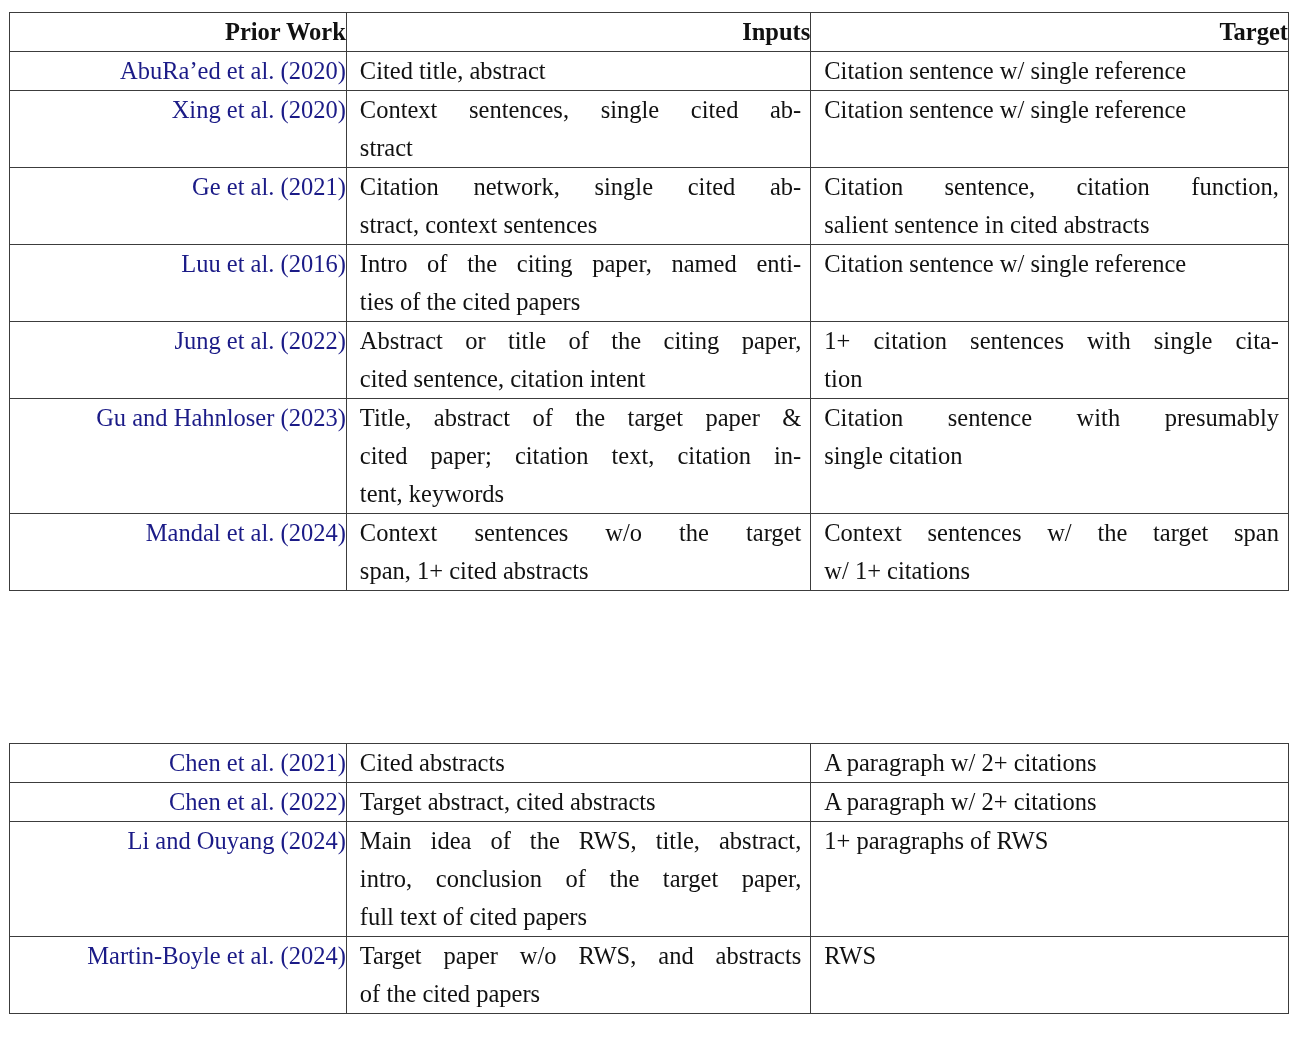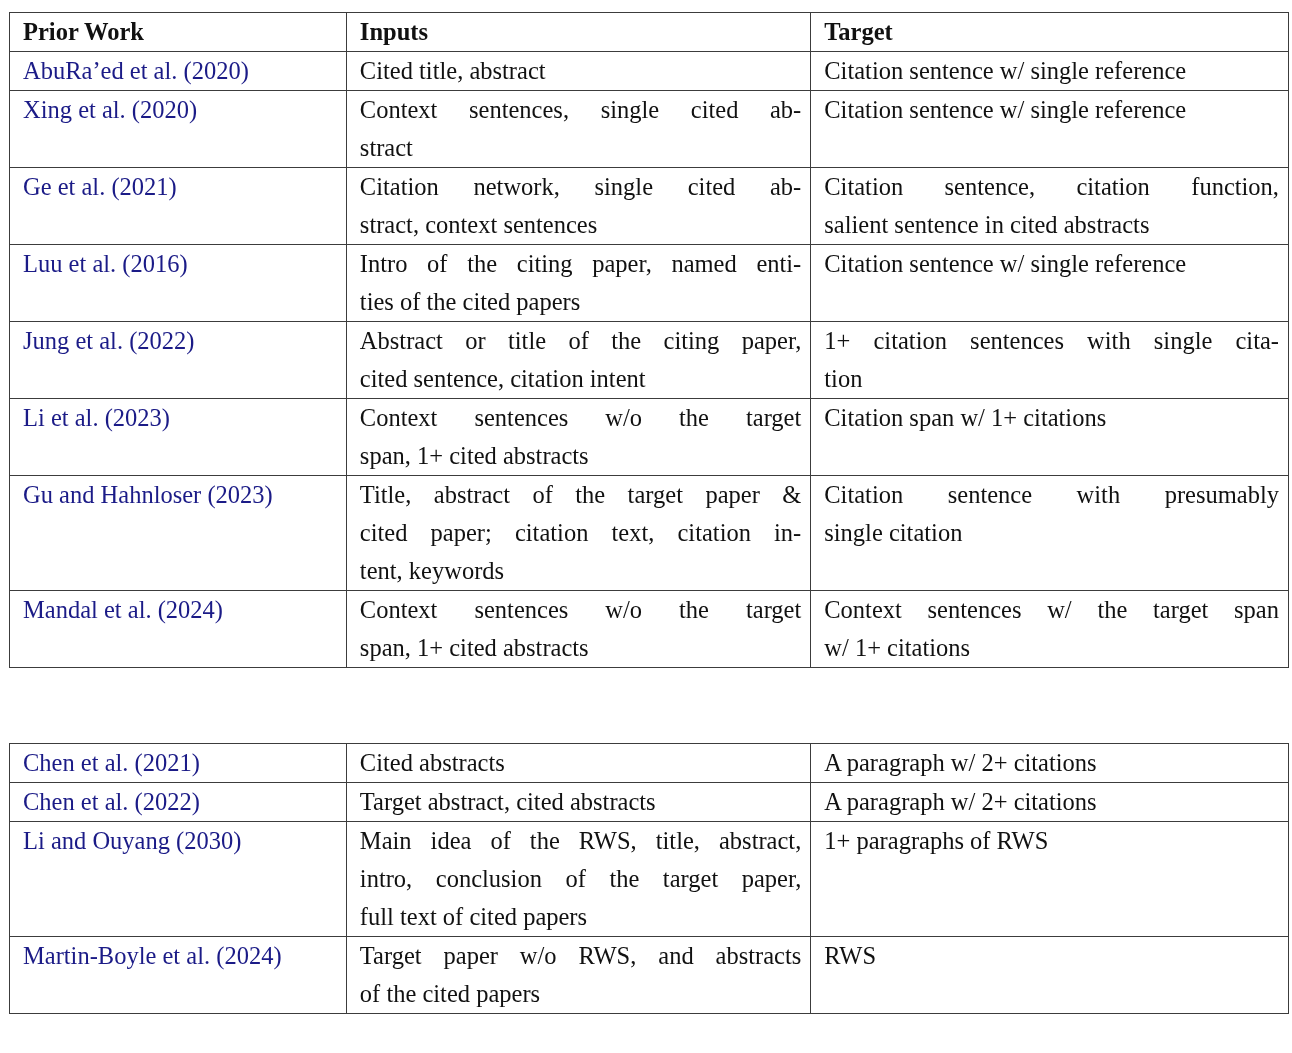--- a/index.html
+++ b/index.html
@@ -21,21 +21,21 @@
       border-collapse: collapse;
       table-layout: fixed;
       width: 1280px;
     }
     .tbl td, .tbl th {
       border: 1.6px solid #3c3c3c;
       padding: 0 0 0 13px;
       vertical-align: top;
       font-size: 24.5px;
       line-height: 38px;
-      text-align: left;
+      text-align: right;
       font-weight: normal;
     }
     .tbl th {
       font-weight: bold;
       height: 37px;
     }
     .col-work { width: 330px; }
     .col-inputs { width: 455px; }
     .col-target { width: 468px; }
     .tbl td.inputs, .tbl td.target {
@@ -135,30 +135,20 @@
       <td class="inputs">
         <span class="ln">Abstract or title of the citing paper,</span>
         <span class="ln last">cited sentence, citation intent</span>
       </td>
       <td class="target">
         <span class="ln">1+ citation sentences with single cita-</span>
         <span class="ln last">tion</span>
       </td>
     </tr>
 
-    <tr class="r2">
-      <td><span class="cite">Li et al. (2023)</span></td>
-      <td class="inputs">
-        <span class="ln">Context sentences w/o the target</span>
-        <span class="ln last">span, 1+ cited abstracts</span>
-      </td>
-      <td class="target">
-          <span class="ln nojust">Citation span w/ 1+ citations</span>
-        </td>
-    </tr>
 
     <tr class="r3">
       <td><span class="cite">Gu and Hahnloser (2023)</span></td>
       <td class="inputs">
         <span class="ln">Title, abstract of the target paper &amp;</span>
         <span class="ln">cited paper; citation text, citation in-</span>
         <span class="ln last">tent, keywords</span>
       </td>
       <td class="target">
         <span class="ln">Citation sentence with presumably</span>
@@ -203,21 +193,21 @@
       <td class="inputs">
           <span class="ln nojust">Target abstract, cited abstracts</span>
         </td>
       <td class="target">
           <span class="ln nojust">A paragraph w/ 2+ citations</span>
         </td>
     </tr>
 
 
     <tr class="r3">
-      <td><span class="cite">Li and Ouyang (2030)</span></td>
+      <td><span class="cite">Li and Ouyang (2024)</span></td>
       <td class="inputs">
         <span class="ln">Main idea of the RWS, title, abstract,</span>
         <span class="ln">intro, conclusion of the target paper,</span>
         <span class="ln last">full text of cited papers</span>
       </td>
       <td class="target">
           <span class="ln nojust">1+ paragraphs of RWS</span>
         </td>
     </tr>
 

